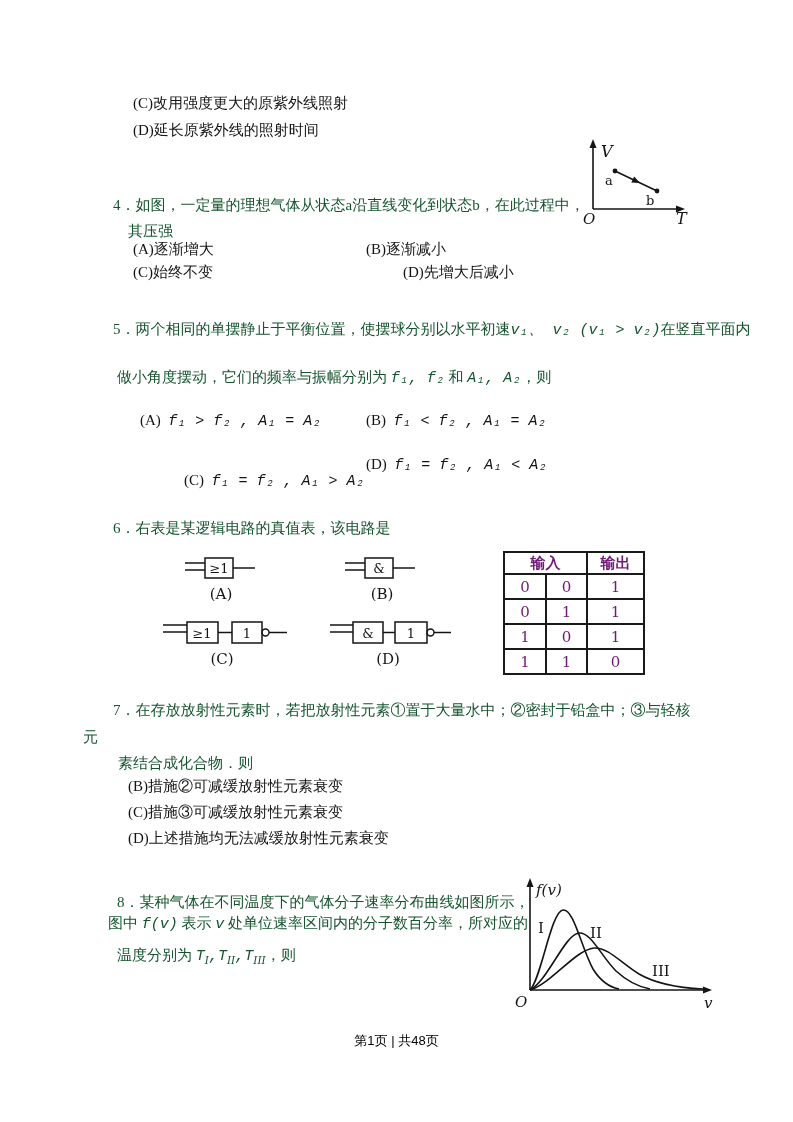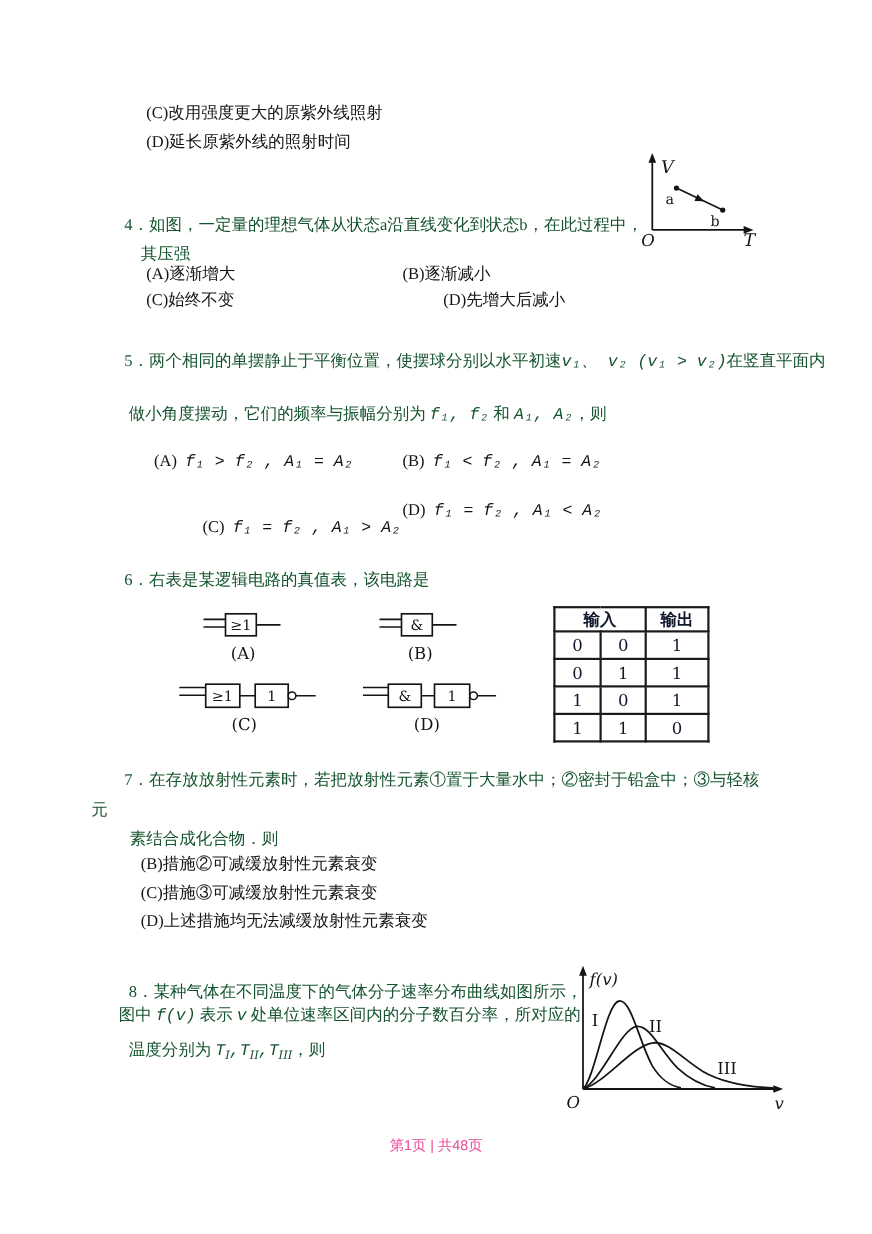--- a/index.html
+++ b/index.html
@@ -12,27 +12,27 @@
   .optcol{position:absolute;white-space:nowrap;font-size:15px;}
   .block{position:absolute;}
   .lines{line-height:27px;font-size:15px;}
   .math{font-family:Liberation Mono, monospace;font-style:italic;}
   .msub{font-family:"DejaVu Serif",serif;font-style:italic;font-size:10.5px;}
   svg text{font-family:"DejaVu Serif",serif;fill:#141414;}
   svg .ital{font-style:italic;}
   svg line,svg path,svg polyline{stroke:#141414;fill:none;}
   table.truth{
     position:absolute;left:503px;top:551px;border-collapse:collapse;
-    font-size:15px;text-align:center;color:#0f172a;
+    font-size:15px;text-align:center;color:#701a75;
   }
   table.truth th,table.truth td{border:2px solid #1a1a1a;padding:0;}
   table.truth th{height:20px;font-weight:bold;font-size:15px;}
   table.truth td{height:23px;font-family:"DejaVu Serif",serif;}
   .footer{position:absolute;left:0;right:0;top:1032px;text-align:center;
-    font-size:13px;color:#ec4899;font-family:"Liberation Sans","DejaVu Sans",sans-serif;}
+    font-size:13px;color:#000000;font-family:"Liberation Sans","DejaVu Sans",sans-serif;}
 </style>
 </head>
 <body>
 
 <div class="block lines" style="left:133px;top:90px;">
   <div>(C)改用强度更大的原紫外线照射</div>
   <div>(D)延长原紫外线的照射时间</div>
 </div>
 
 <svg class="block" style="left:578px;top:136px;" width="118" height="100" viewBox="0 0 118 100">

